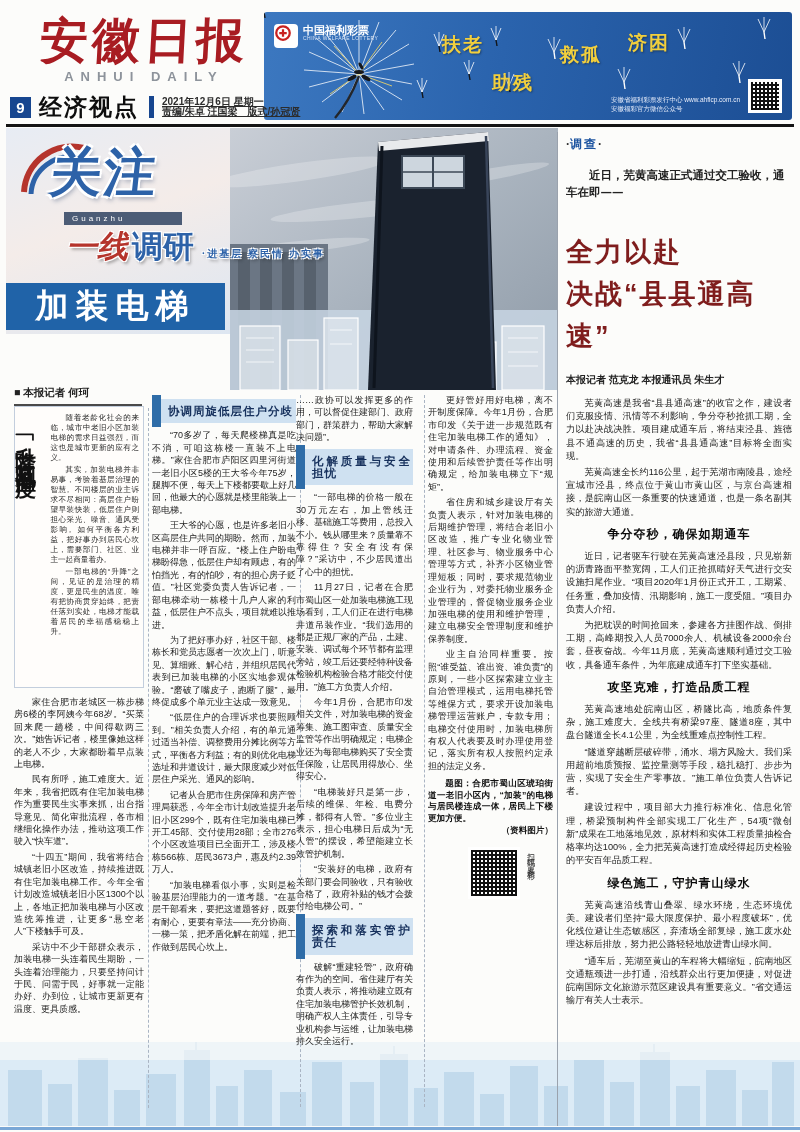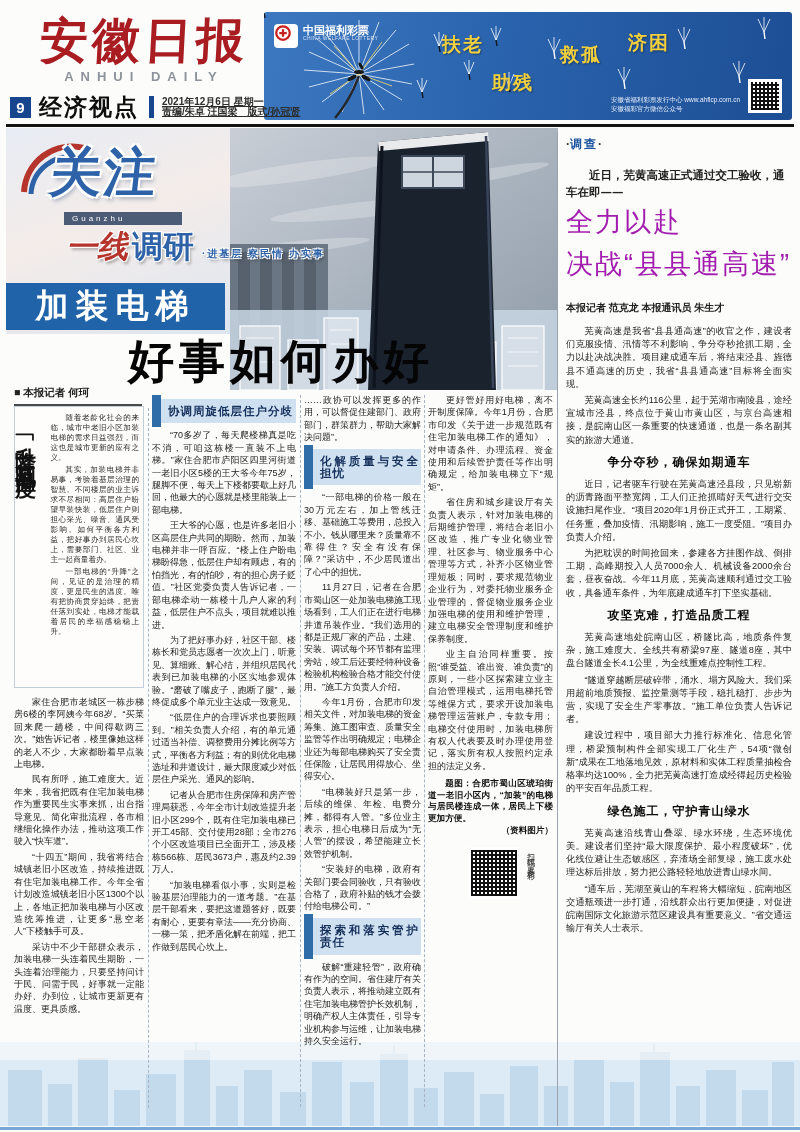--- a/index.html
+++ b/index.html
@@ -73,21 +73,21 @@
   .qr-col4{width:52px;height:52px;}
   .qr-vtext{writing-mode:vertical-rl;font-size:8px;color:#333;height:52px;letter-spacing:2px;line-height:11px;}
   .vdash{position:absolute;width:0;border-left:1px dashed #a9b4c3;z-index:1;}
   .vsolid{position:absolute;left:557px;top:132px;height:994px;width:0;border-left:1px solid #9aa2ad;z-index:1;}
   
   .rail{position:absolute;left:566px;top:136px;width:226px;height:988px;overflow:hidden;z-index:2;}
   .tag{font-size:12px;font-weight:bold;color:#333;}
   .tag b{color:#1d54a0;letter-spacing:2px;}
   .rail-intro{margin-top:14px;font-family:"DejaVu Serif",serif;font-weight:bold;font-size:11.5px;
      line-height:17px;color:#222;text-indent:2em;}
-  .rail-h{font-size:27px;font-weight:normal;color:#a21caf;letter-spacing:2px;line-height:42px;}
+  .rail-h{margin-top:30px;font-size:27px;font-weight:bold;color:#7f1d1d;letter-spacing:2px;line-height:42px;}
   .rail-by{margin-top:16px;font-size:10px;font-weight:bold;color:#222;}
   .rail-body{margin-top:10px;font-size:9.2px;line-height:13.2px;text-align:justify;color:#232323;}
   .rail-sub{font-size:12px;font-weight:bold;text-align:center;color:#0a0a0a;margin:9px 0;letter-spacing:1px;}
   
   .skyline{position:absolute;left:0;top:1042px;width:800px;height:84px;z-index:0;}
   .bottom-line{position:absolute;left:0;top:1127px;width:800px;height:3px;background:#7aa7d6;}
 </style>
 </head>
 <body>
 
@@ -309,21 +309,20 @@
     <polygon points="148,14 258,4 266,262 138,262" fill="#1a222e"></polygon>
     <polygon points="148,14 258,4 259,13 149,23" fill="#e8eaec"></polygon>
     <rect x="172" y="28" width="62" height="32" fill="#cdd6de" stroke="#3c4856" stroke-width="2"></rect>
     <line x1="203" y1="28" x2="203" y2="60" stroke="#3c4856" stroke-width="2"></line>
     <line x1="172" y1="44" x2="234" y2="44" stroke="#3c4856" stroke-width="1.5"></line>
     <line x1="256" y1="8" x2="263" y2="260" stroke="#39455a" stroke-width="2.5"></line>
     <line x1="152" y1="18" x2="144" y2="260" stroke="#0e141d" stroke-width="3"></line>
   </svg>
 
   <div class="kicker">加装电梯</div>
-  <div class="headline">好事如何办好</div>
   <div class="byline">■ 本报记者 何珂</div>
 
   <div class="vdash" style="left:148px;top:408px;height:700px"></div>
   <div class="vdash" style="left:300px;top:395px;height:712px"></div>
   <div class="vdash" style="left:424px;top:395px;height:712px"></div>
   <div class="vsolid"></div>
 
   <div class="col" style="left:14px;top:406px;width:130px;height:702px">
     <div class="quote-box">
       <div class="quote-title">「升降」之间见温度</div>
@@ -346,21 +345,21 @@
     <div>
         <p class="para">“70多岁了，每天爬楼梯真是吃不消，可咱这栋楼一直装不上电梯。”家住合肥市庐阳区四里河街道一老旧小区5楼的王大爷今年75岁，腿脚不便，每天上下楼都要歇上好几回，他最大的心愿就是楼里能装上一部电梯。</p>
         <p class="para">王大爷的心愿，也是许多老旧小区高层住户共同的期盼。然而，加装电梯并非一呼百应。“楼上住户盼电梯盼得急，低层住户却有顾虑，有的怕挡光，有的怕吵，有的担心房子贬值。”社区党委负责人告诉记者，一部电梯牵动一栋楼十几户人家的利益，低层住户不点头，项目就难以推进。</p>
         <p class="para">为了把好事办好，社区干部、楼栋长和党员志愿者一次次上门，听意见、算细账、解心结，并组织居民代表到已加装电梯的小区实地参观体验。“磨破了嘴皮子，跑断了腿”，最终促成多个单元业主达成一致意见。</p>
         <p class="para">“低层住户的合理诉求也要照顾到。”相关负责人介绍，有的单元通过适当补偿、调整费用分摊比例等方式，平衡各方利益；有的则优化电梯选址和井道设计，最大限度减少对低层住户采光、通风的影响。</p>
         <p class="para">记者从合肥市住房保障和房产管理局获悉，今年全市计划改造提升老旧小区299个，既有住宅加装电梯已开工45部、交付使用28部；全市276个小区改造项目已全面开工，涉及楼栋566栋、居民3673户，惠及约2.39万人。</p>
         <p class="para">“加装电梯看似小事，实则是检验基层治理能力的一道考题。”在基层干部看来，要把这道题答好，既要有耐心，更要有章法——充分协商、一梯一策，把矛盾化解在前端，把工作做到居民心坎上。</p>
       </div>
   </div>
 
-  <div class="col" style="left:304px;top:394px;width:117px;height:714px">
+  <div class="col" style="left:296px;top:394px;width:117px;height:714px">
     <div>
       <p class="para" style="text-indent:0">……政协可以发挥更多的作用，可以督促住建部门、政府部门，群策群力，帮助大家解决问题”。</p>
     </div>
     <div class="subhead">化解质量与安全担忧</div>
     <div>
         <p class="para">“一部电梯的价格一般在30万元左右，加上管线迁移、基础施工等费用，总投入不小。钱从哪里来？质量靠不靠得住？安全有没有保障？”采访中，不少居民道出了心中的担忧。</p>
         <p class="para">11月27日，记者在合肥市蜀山区一处加装电梯施工现场看到，工人们正在进行电梯井道吊装作业。“我们选用的都是正规厂家的产品，土建、安装、调试每个环节都有监理旁站，竣工后还要经特种设备检验机构检验合格才能交付使用。”施工方负责人介绍。</p>
         <p class="para">今年1月份，合肥市印发相关文件，对加装电梯的资金筹集、施工图审查、质量安全监管等作出明确规定；电梯企业还为每部电梯购买了安全责任保险，让居民用得放心、坐得安心。</p>
         <p class="para">“电梯装好只是第一步，后续的维保、年检、电费分摊，都得有人管。”多位业主表示，担心电梯日后成为“无人管”的摆设，希望能建立长效管护机制。</p>
         <p class="para">“安装好的电梯，政府有关部门要会同验收，只有验收合格了，政府补贴的钱才会拨付给电梯公司。”</p>

